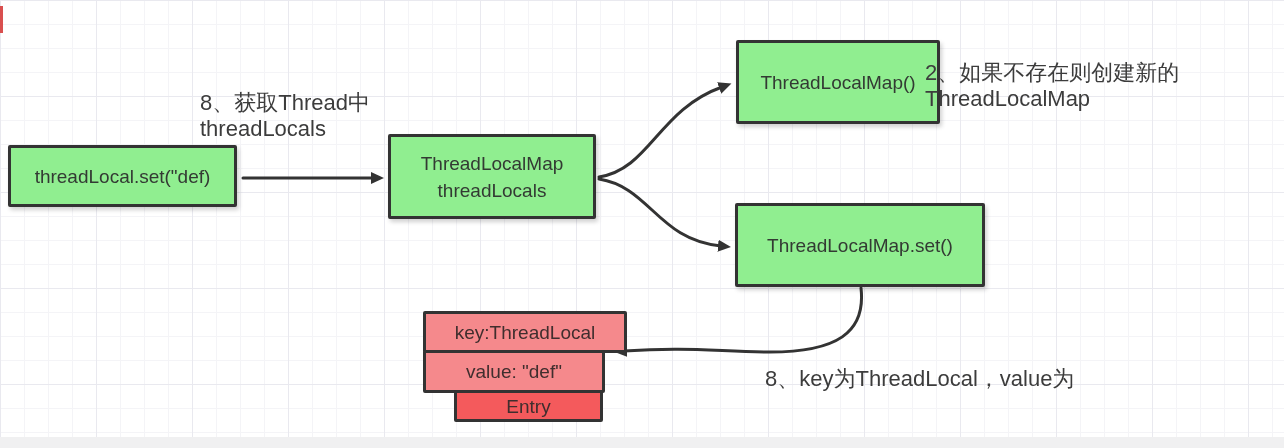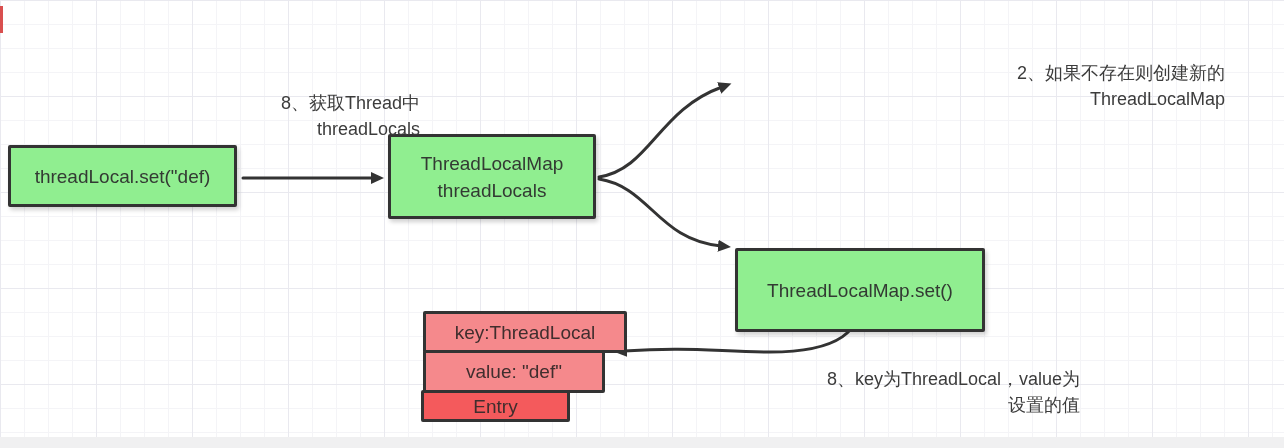--- a/index.html
+++ b/index.html
@@ -36,23 +36,23 @@
     border-radius:2px;
     display:flex;flex-direction:column;align-items:center;justify-content:center;
     text-align:center;
     box-shadow:2px 3px 4px rgba(0,0,0,0.18);
   }
   .node.green{background:var(--green-fill,#90ee90);color:var(--box-text,#333);}
   .node.pink{background:var(--pink-fill,#f5898c);color:var(--entry-text,#402e2e);box-shadow:none;}
   .node.red{background:var(--red-fill,#f45a5c);color:var(--entry-text,#402e2e);box-shadow:none;}
   .node .lbl{font-size:19px;line-height:27px;white-space:nowrap;}
   .note{
-    position:absolute;text-align:right;
+    position:absolute;text-align:left;
     color:var(--note-text,#3c3c3c);
-    font-size:18px;line-height:26px;
+    font-size:22px;line-height:26px;
   }
   .note span{display:block;white-space:nowrap;}
 </style>
 </head>
 <body>
 
 <div class="canvas">
 
   <div class="grid-bg"></div>
   <div class="edge-mark"></div>
@@ -71,48 +71,50 @@
 
   <div class="node green" style="left:8px;top:145px;width:229px;height:62px;">
     <div class="lbl">threadLocal.set("def)</div>
   </div>
 
   <div class="node green" style="left:388px;top:134px;width:208px;height:85px;">
     <div class="lbl">ThreadLocalMap</div>
     <div class="lbl">threadLocals</div>
   </div>
 
+  <div class="node green" style="left:736px;top:40px;width:204px;height:84px;">
+    <div class="lbl">ThreadLocalMap()</div>
+  </div>
 
-  <div class="node green" style="left:735px;top:203px;width:250px;height:84px;margin-top:45px;">
+  <div class="node green" style="left:735px;top:203px;width:250px;height:84px;">
     <div class="lbl">ThreadLocalMap.set()</div>
   </div>
 
   <div class="node pink" style="left:423px;top:311px;width:204px;height:42px;">
     <div class="lbl">key:ThreadLocal</div>
   </div>
 
   <div class="node pink" style="left:423px;top:350px;width:182px;height:43px;">
     <div class="lbl">value: "def"</div>
   </div>
 
-  <div class="node red" style="left:421px;top:390px;width:149px;height:32px;">
+  <div class="node red" style="left:454px;top:390px;width:149px;height:32px;">
     <div class="lbl">Entry</div>
   </div>
 
   <div class="note" style="left:200px;top:90px;width:220px;">
     <span>8、获取Thread中</span>
     <span>threadLocals</span>
   </div>
 
   <div class="note" style="left:925px;top:60px;width:300px;">
     <span>2、如果不存在则创建新的</span>
     <span>ThreadLocalMap</span>
   </div>
 
 
   <div class="note" style="left:765px;top:366px;width:315px;">
     <span>8、key为ThreadLocal，value为</span>
-    <span>设置的值</span>
   </div>
 
   <div class="bottom-bar"></div>
 
 </div>
 
 </body></html>

